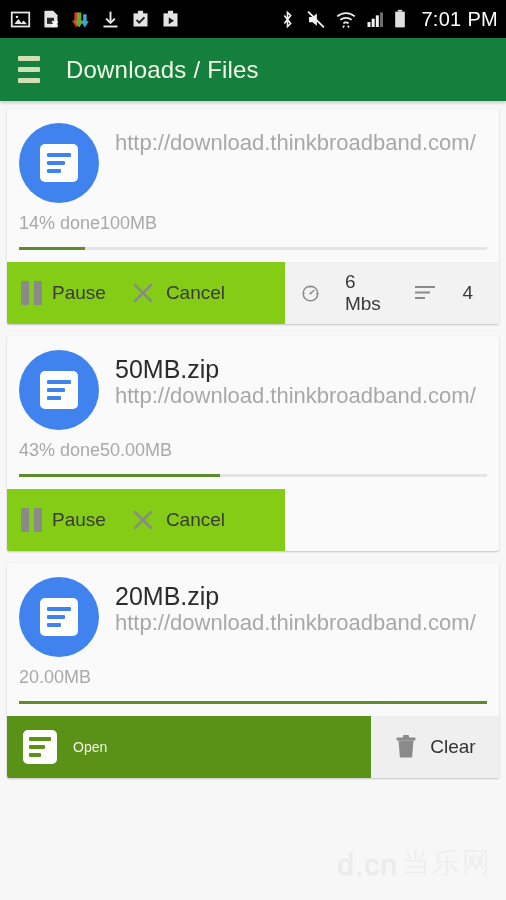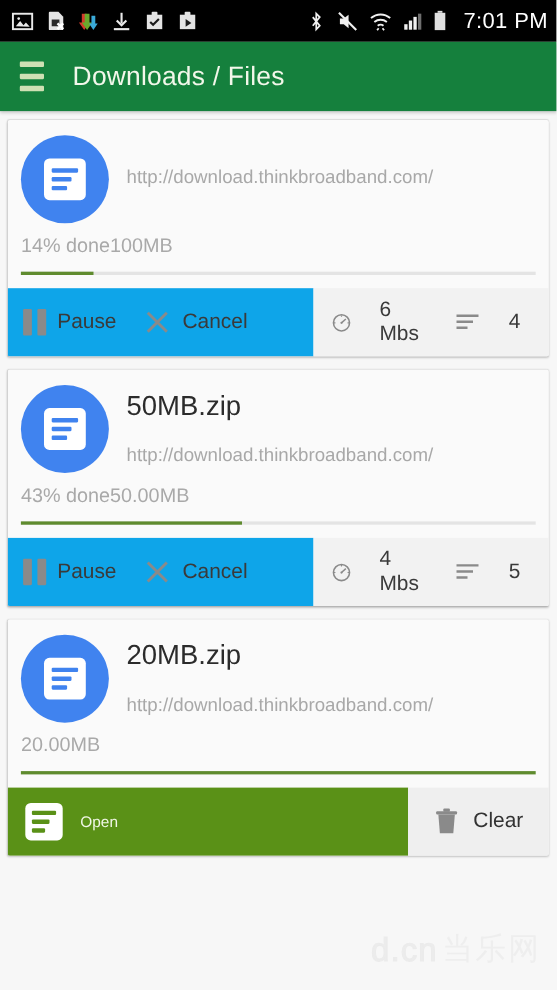--- a/index.html
+++ b/index.html
@@ -65,38 +65,38 @@
   .doc-glyph i.l1{ width:100%; }
   .doc-glyph i.l2{ width:75%; }
   .doc-glyph i.l3{ width:58%; }
 
   .file-meta{ padding-left:16px; padding-top:6px; min-width:0; flex:1; }
   .file-name{
     font-size:25px; color:#2b2b2b; line-height:1.05;
     white-space:nowrap; overflow:hidden; text-overflow:ellipsis;
   }
   .file-url{
-    font-size:17px; color:#a8a8a8; margin-top:22px;
+    font-size:22px; color:#a8a8a8; margin-top:1px;
     white-space:nowrap; overflow:hidden; text-overflow:ellipsis;
   }
 
   .card-stats{
     display:flex; justify-content:flex-start; align-items:baseline;
     padding:10px 12px 0 12px;
   }
   .stat-done, .stat-size{ font-size:18px; color:#a9a9a9; }
 
   .progress{
     height:3px; background:#e4e4e4; margin:13px 12px 0 12px;
   }
   .progress .bar{ height:100%; background:#5f8b2e; }
 
   
   .actions{ display:flex; height:62px; margin-top:12px; }
-  .act-group{ display:flex; align-items:center; background:#0ea5e9; }
+  .act-group{ display:flex; align-items:center; background:#84cc16; }
   .act-left{ flex:0 0 278px; padding-left:14px; gap:0; }
   .act-right{ flex:1; background:#f2f2f2; padding-left:16px; }
 
   .act-btn{
     display:flex; align-items:center; gap:10px; cursor:pointer;
     height:100%; padding-right:24px;
   }
   .act-label{ font-size:19px; color:#3a3a3a; }
   .stat-item{ display:flex; align-items:center; gap:25px; padding-right:26px; }
   .stat-text{ font-size:19px; color:#3a3a3a; }
@@ -299,37 +299,20 @@
             </span>
           <span class="act-label">Pause</span>
         </div>
         <div class="act-btn">
           <svg width="26" height="26" viewBox="0 0 24 24">
             <path d="M4 4l16 16M20 4L4 20" stroke="#8a8a8a" stroke-width="2.4"></path>
           </svg>
           <span class="act-label">Cancel</span>
         </div>
       </div>
-      <div class="act-group act-right">
-        <div class="stat-item">
-          <svg width="23" height="23" viewBox="0 0 24 24">
-            <circle cx="12" cy="12" r="9.3" fill="none" stroke="#8a8a8a" stroke-width="1.8"></circle>
-            <path d="M12 12l5-4.5" stroke="#8a8a8a" stroke-width="1.7"></path>
-            <circle cx="12" cy="12" r="1.3" fill="#8a8a8a"></circle>
-            <path d="M12 3.4v1.6M20.6 12h-1.6M3.4 12H5" stroke="#8a8a8a" stroke-width="1.3"></path>
-          </svg>
-          <span class="stat-text">4 Mbs</span>
-        </div>
-        <div class="stat-item">
-          <svg width="24" height="22" viewBox="0 0 24 22">
-            <path d="M2 5h20M2 10.5h15M2 16h10" stroke="#8a8a8a" stroke-width="2.2"></path>
-          </svg>
-          <span class="stat-text">5</span>
-        </div>
-      </div>
     </div>
   </div>
 
   <div class="card">
     <div class="card-top">
       <div class="file-icon">
         <div class="doc-glyph">
           <i class="l1"></i>
             <i class="l2"></i>
             <i class="l3"></i>

